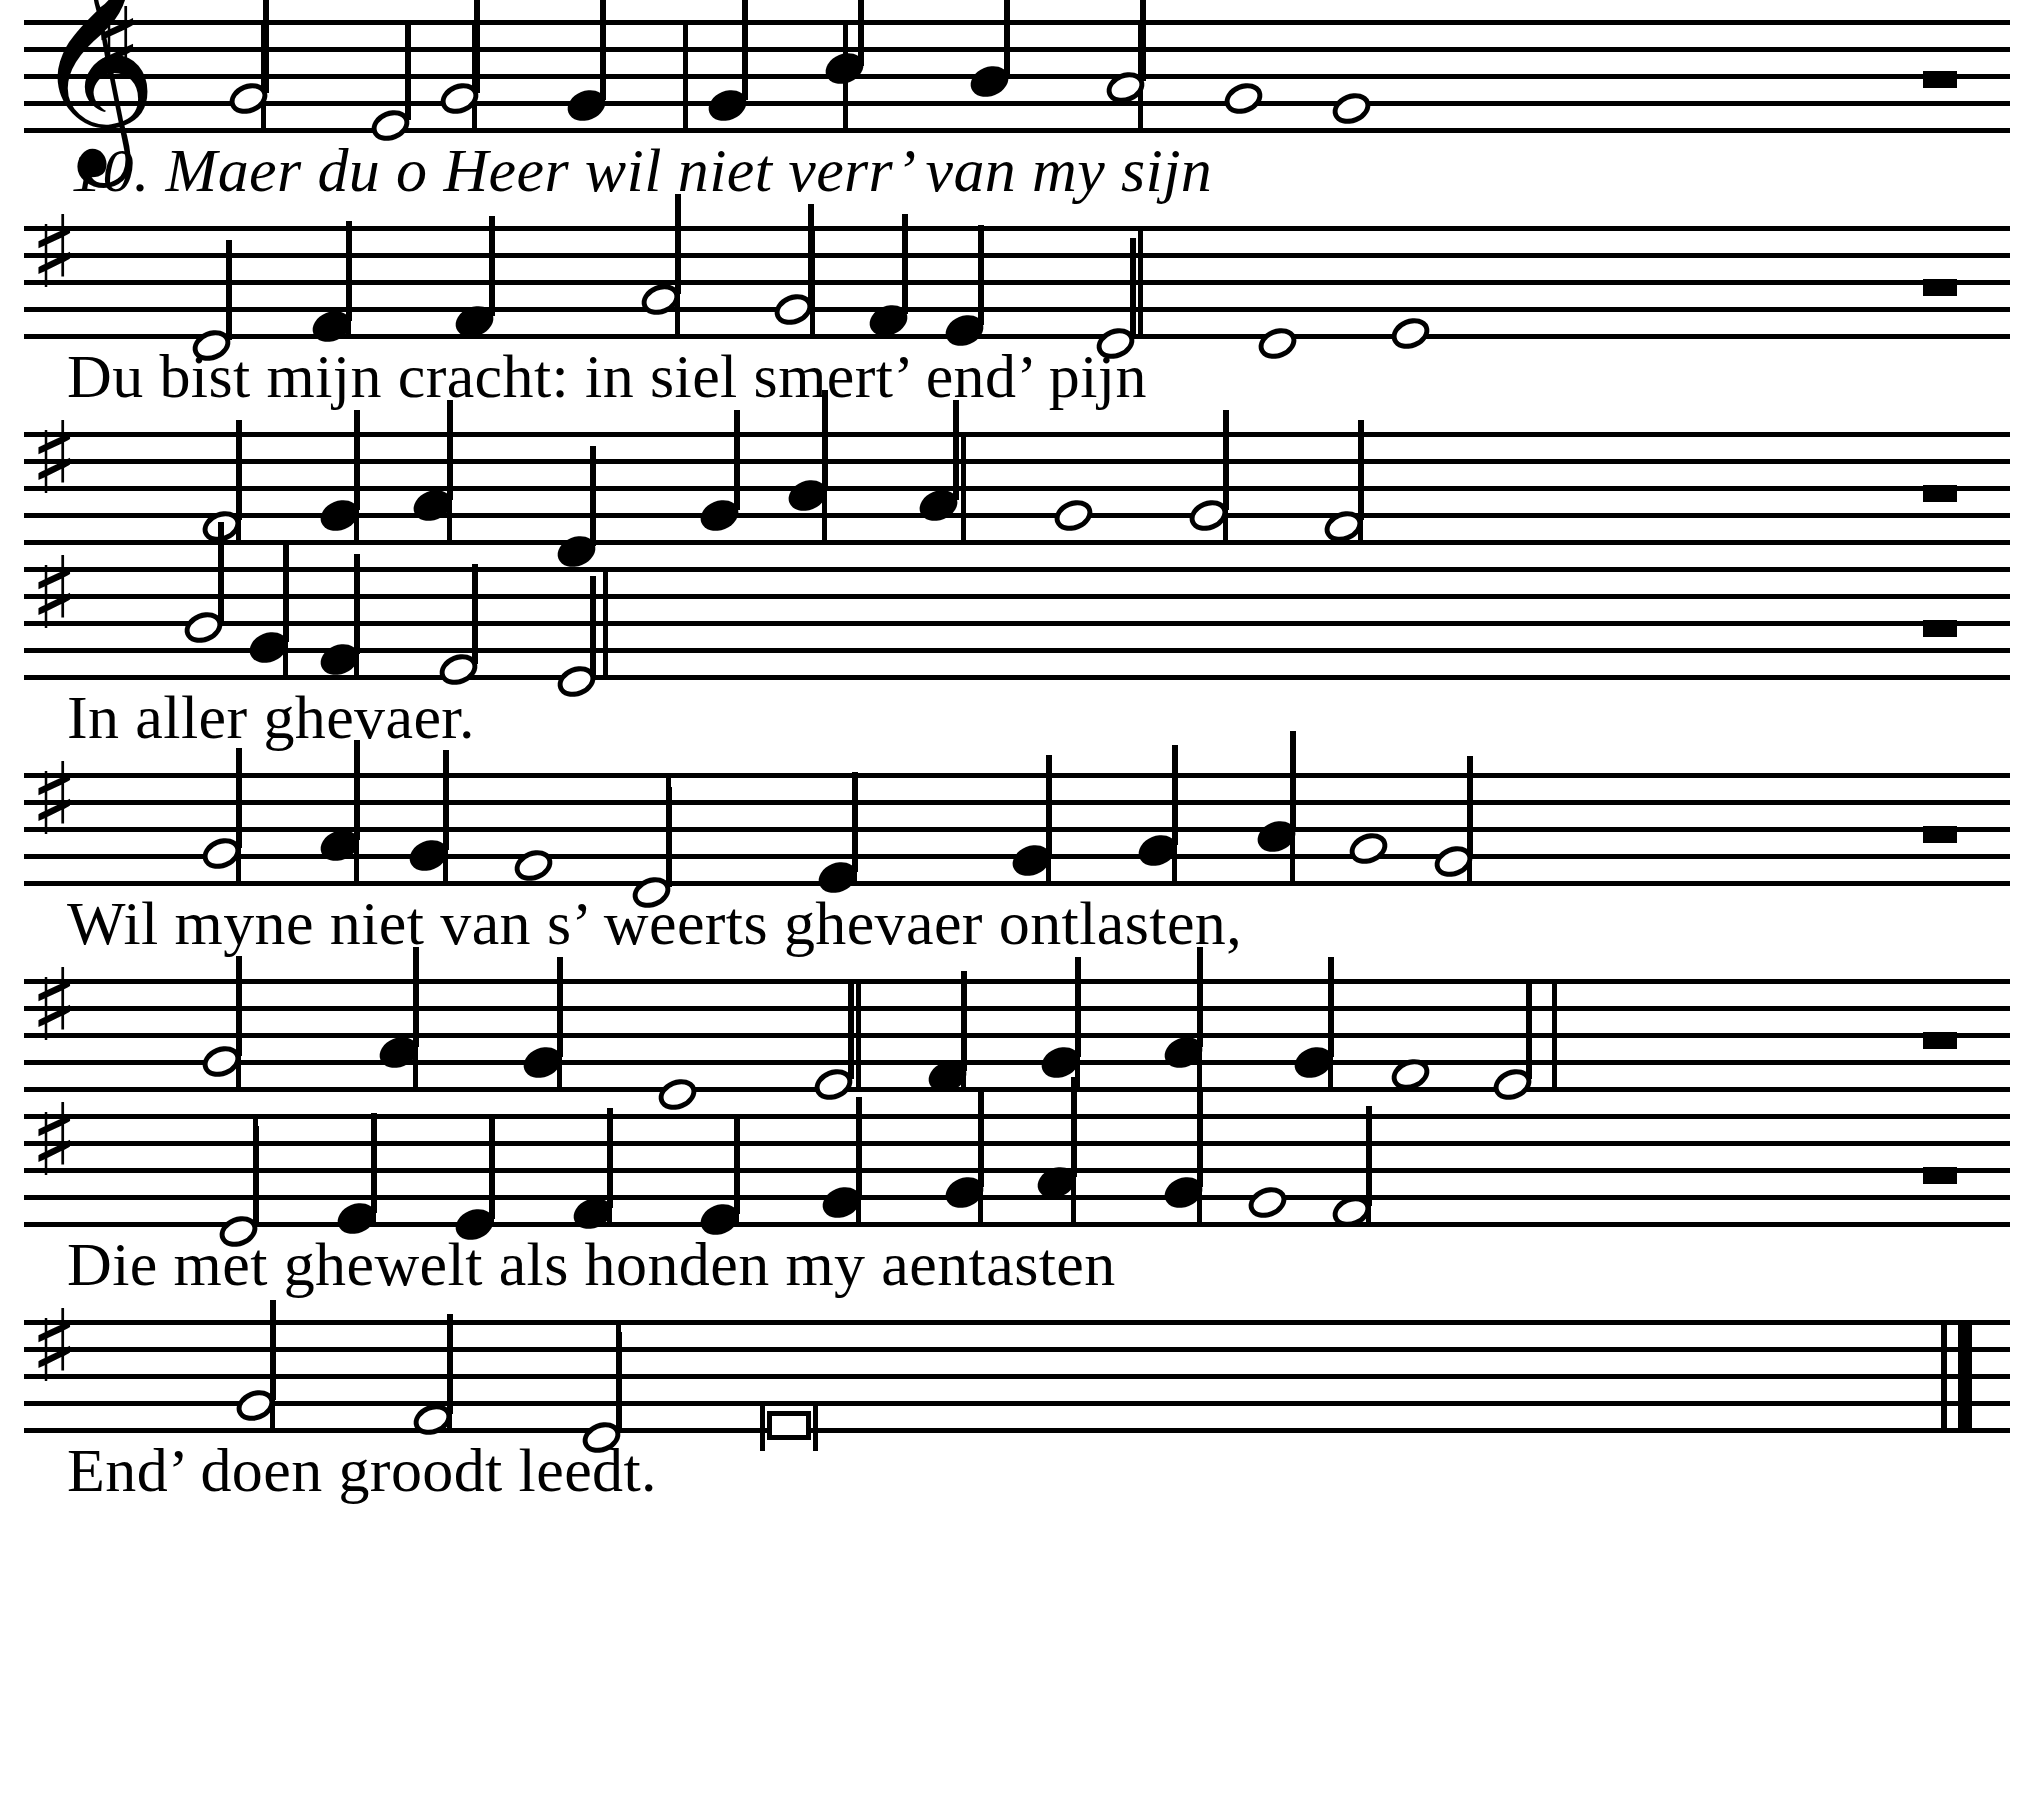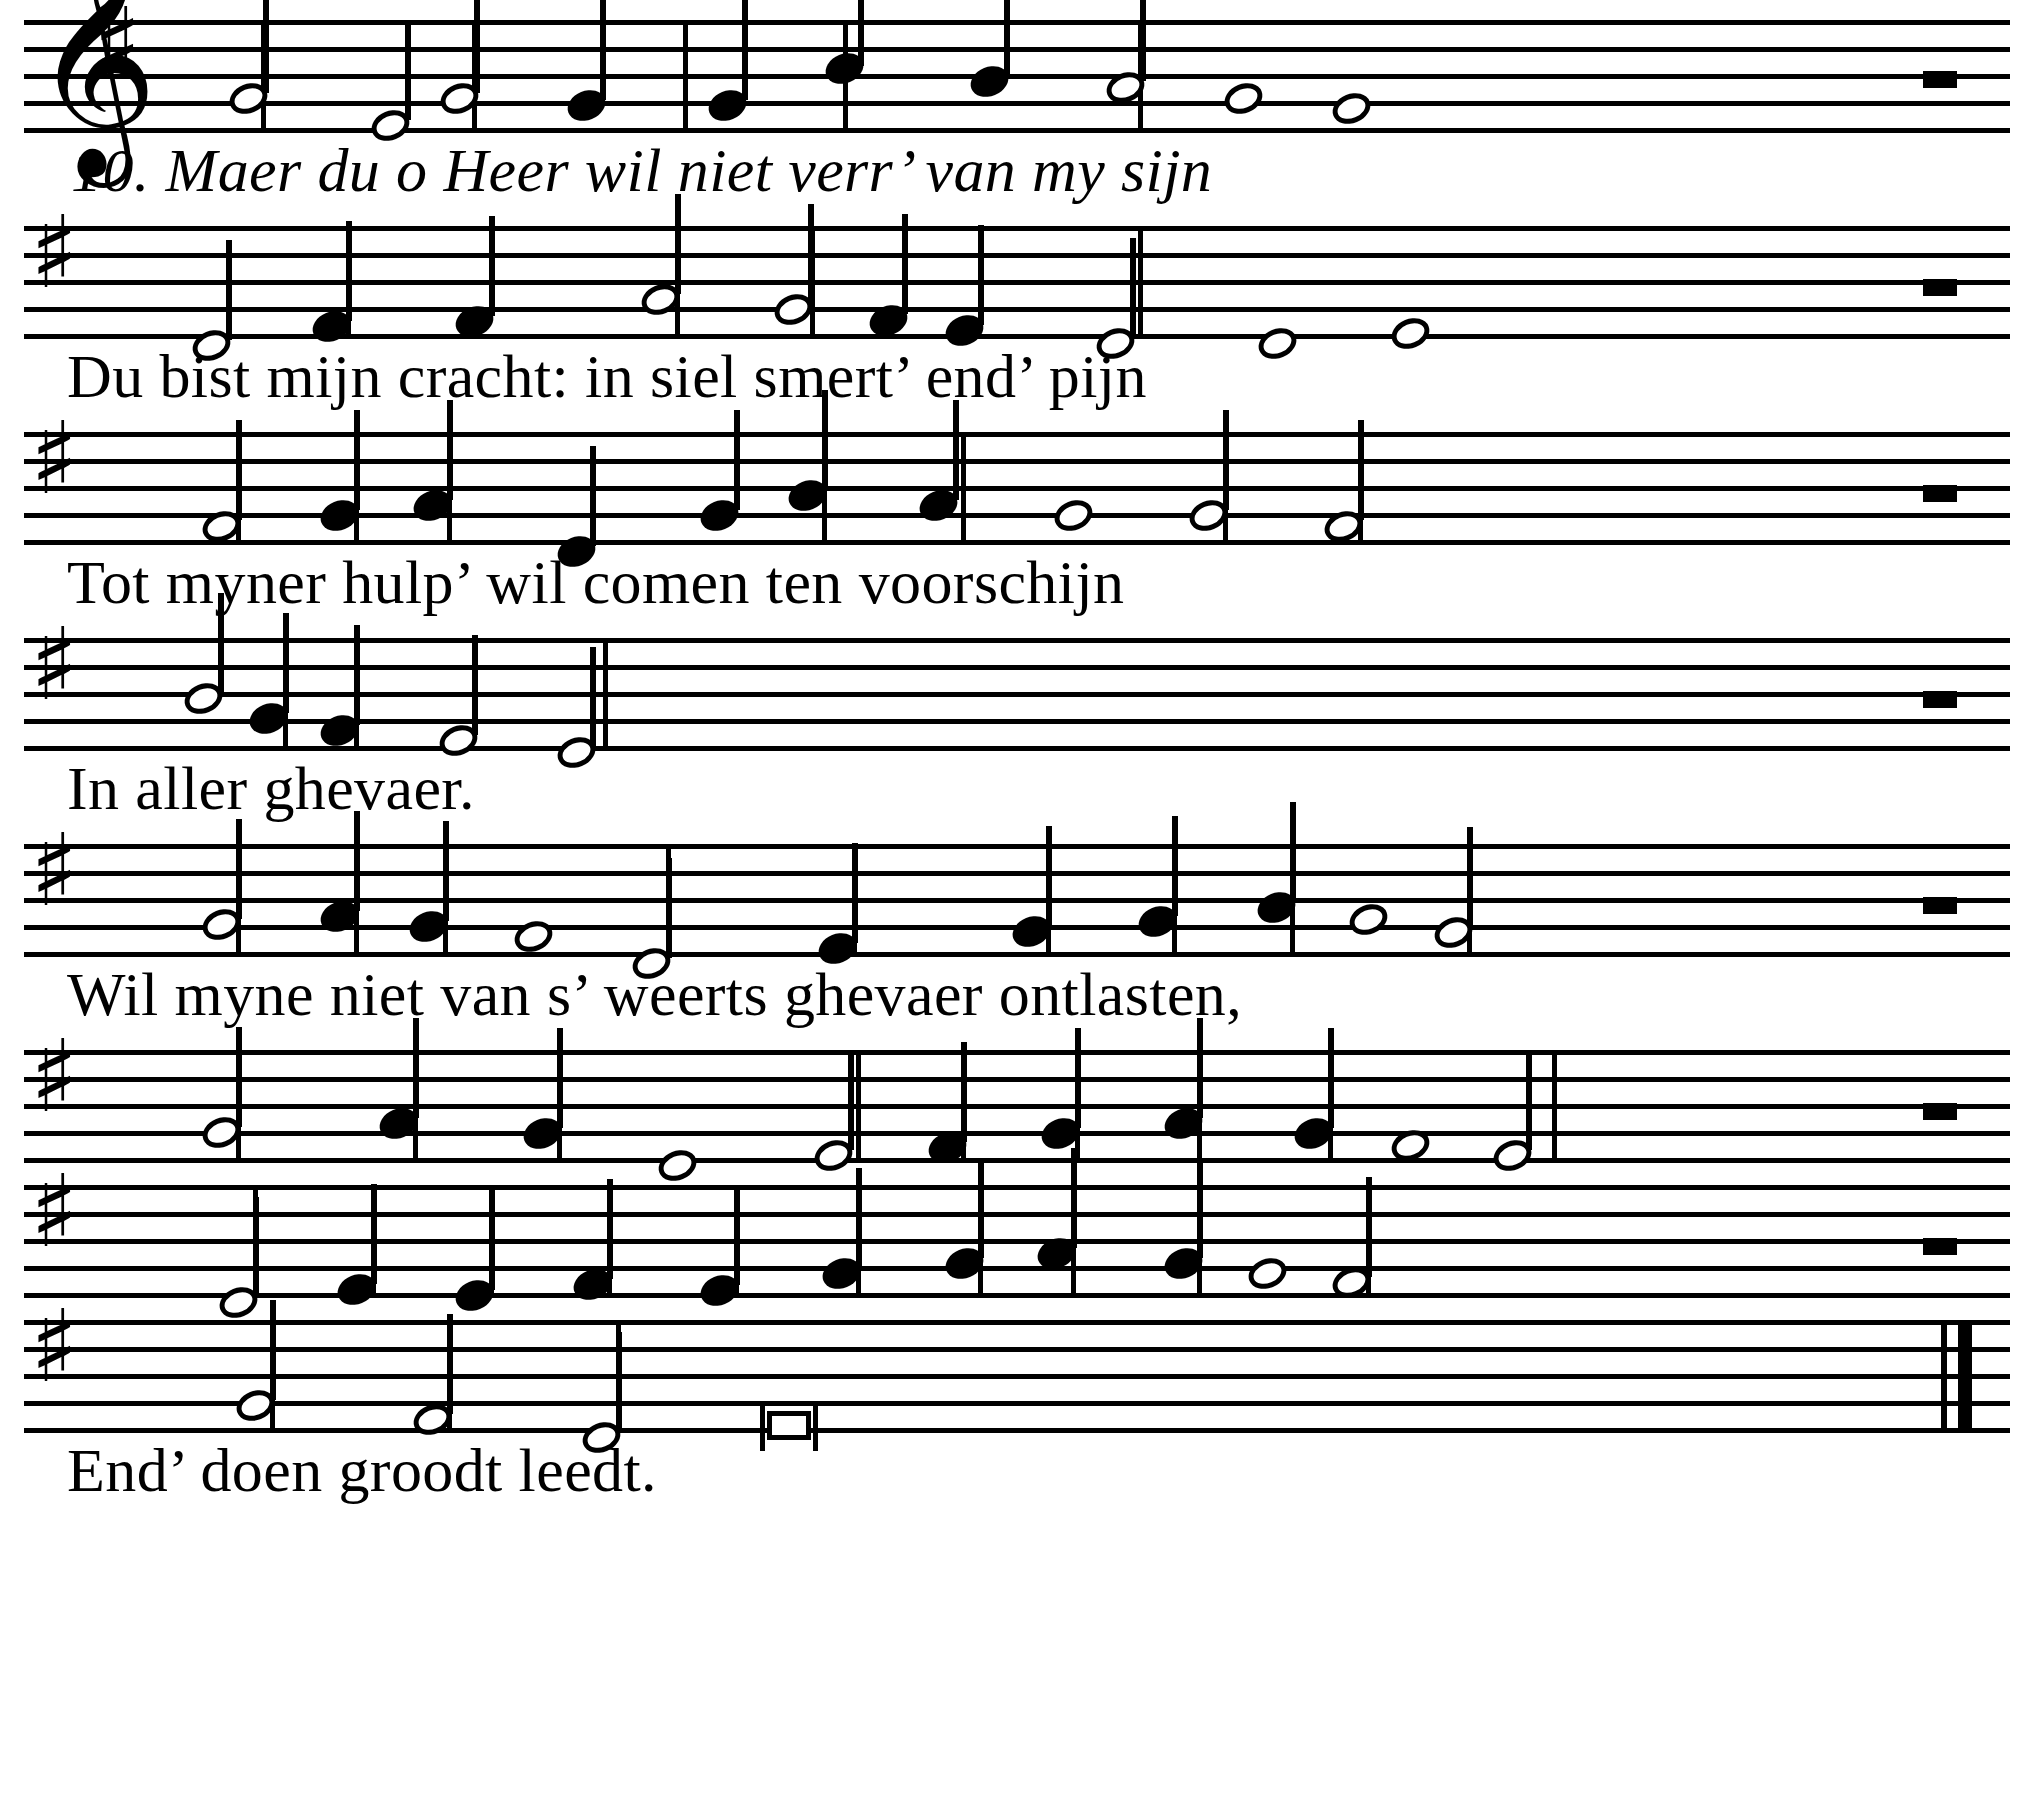--- a/index.html
+++ b/index.html
@@ -275,21 +275,20 @@
       <div class="note open" style="left:1054px; top:89px;"></div>
 
       <div class="note open" style="left:1189px; top:89px;"></div>
       <div class="stem" style="left:1223px; top:-1.7px; height:100px;"></div>
 
       <div class="note open" style="left:1324px; top:100px;"></div>
       <div class="stem" style="left:1358px; top:8.4px; height:100px;"></div>
 
       <div class="rest" style="left:1923px; top:73px;"></div>
     </div>
-    <div class="lyric">Tot myner hulp’ wil comen ten voorschijn</div>
   </div>
 
   <div class="system">
     <div class="staff">
       <div class="line l0"></div>
       <div class="line l1"></div>
       <div class="line l2"></div>
       <div class="line l3"></div>
       <div class="line l4"></div>
 
@@ -478,20 +477,21 @@
       <div class="note filled" style="left:1164px; top:84px;"></div>
       <div class="stem" style="left:1197px; top:-6.7px; height:100px;"></div>
 
       <div class="note open" style="left:1248px; top:94px;"></div>
 
       <div class="note open" style="left:1332px; top:103px;"></div>
       <div class="stem" style="left:1366px; top:11.8px; height:100px;"></div>
 
       <div class="rest" style="left:1923px; top:73px;"></div>
     </div>
+    <div class="lyric">Die met ghewelt als honden my aentasten</div>
   </div>
 
   <div class="system">
     <div class="staff">
       <div class="line l0"></div>
       <div class="line l1"></div>
       <div class="line l2"></div>
       <div class="line l3"></div>
       <div class="line l4"></div>
 

